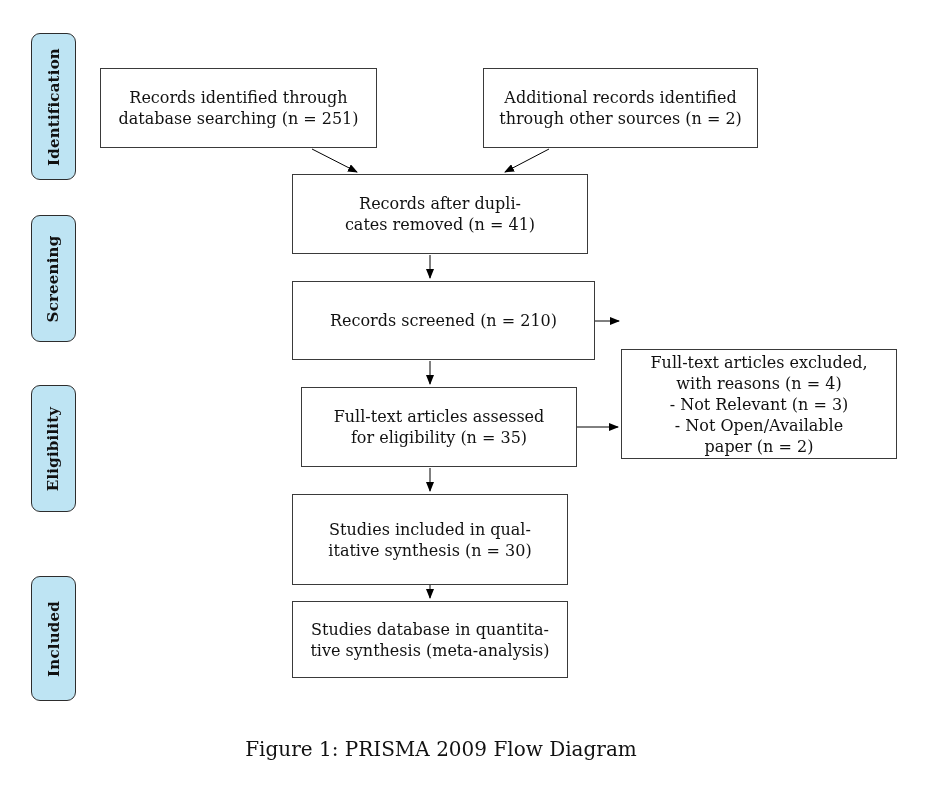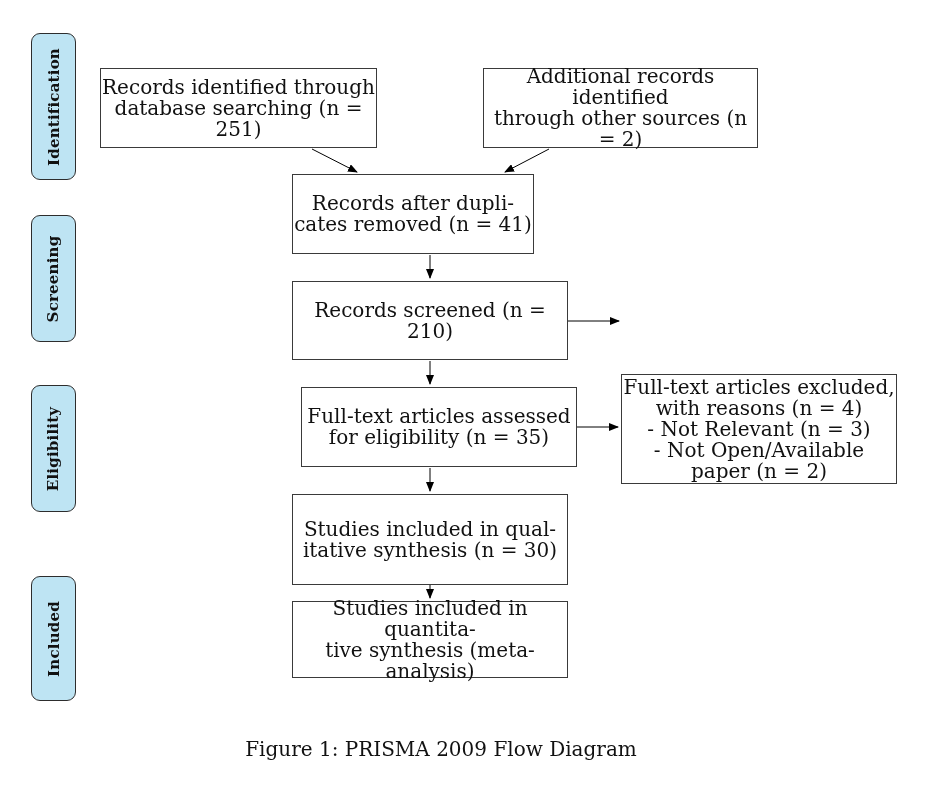--- a/index.html
+++ b/index.html
@@ -53,31 +53,31 @@
   #stage-included       { left: 31px; top: 576px; width: 45px; height: 125px; }
 
   .box {
     position: absolute;
     background: var(--box-fill);
     border: 1px solid var(--box-border);
     display: flex;
     align-items: center;
     justify-content: center;
     text-align: center;
-    font-size: 20px;
+    font-size: 16px;
     line-height: 21px;
   }
   .box span { white-space: pre-line; }
   #box-records-identified { left: 100px; top: 68px;  width: 277px; height: 80px; }
   #box-additional-records { left: 483px; top: 68px;  width: 275px; height: 80px; }
-  #box-duplicates-removed { left: 292px; top: 174px; width: 242px; height: 80px; }
-  #box-records-screened   { left: 292px; top: 281px; width: 276px; height: 79px; }
+  #box-duplicates-removed { left: 292px; top: 174px; width: 296px; height: 80px; }
+  #box-records-screened   { left: 292px; top: 281px; width: 303px; height: 79px; }
   #box-records-excluded   { left: 622px; top: 280px; width: 275px; height: 80px; }
   #box-fulltext-assessed  { left: 292px; top: 387px; width: 276px; height: 80px; margin-left: 9px; }
-  #box-fulltext-excluded  { left: 621px; top: 374px; width: 276px; height: 110px; }
+  #box-fulltext-excluded  { left: 621px; top: 349px; width: 276px; height: 110px; }
   #box-qualitative        { left: 292px; top: 494px; width: 276px; height: 91px; }
   #box-quantitative       { left: 292px; top: 601px; width: 276px; height: 77px; }
 
   .caption {
     position: absolute;
     left: 0; top: 737px;
     width: 882px;
     text-align: center;
     font-size: 20px;
   }
@@ -140,19 +140,19 @@
 with reasons (n = 4)
 - Not Relevant (n = 3)
 - Not Open/Available
 paper (n = 2)</span>
   </div>
   <div class="box" id="box-qualitative">
     <span>Studies included in qual-
 itative synthesis (n = 30)</span>
   </div>
   <div class="box" id="box-quantitative">
-    <span>Studies included in quantita-
+    <span>Studies database in quantita-
 tive synthesis (meta-analysis)</span>
   </div>
 
   <div class="caption">Figure 1: PRISMA 2009 Flow Diagram</div>
 
 </div>
 
 </body></html>

